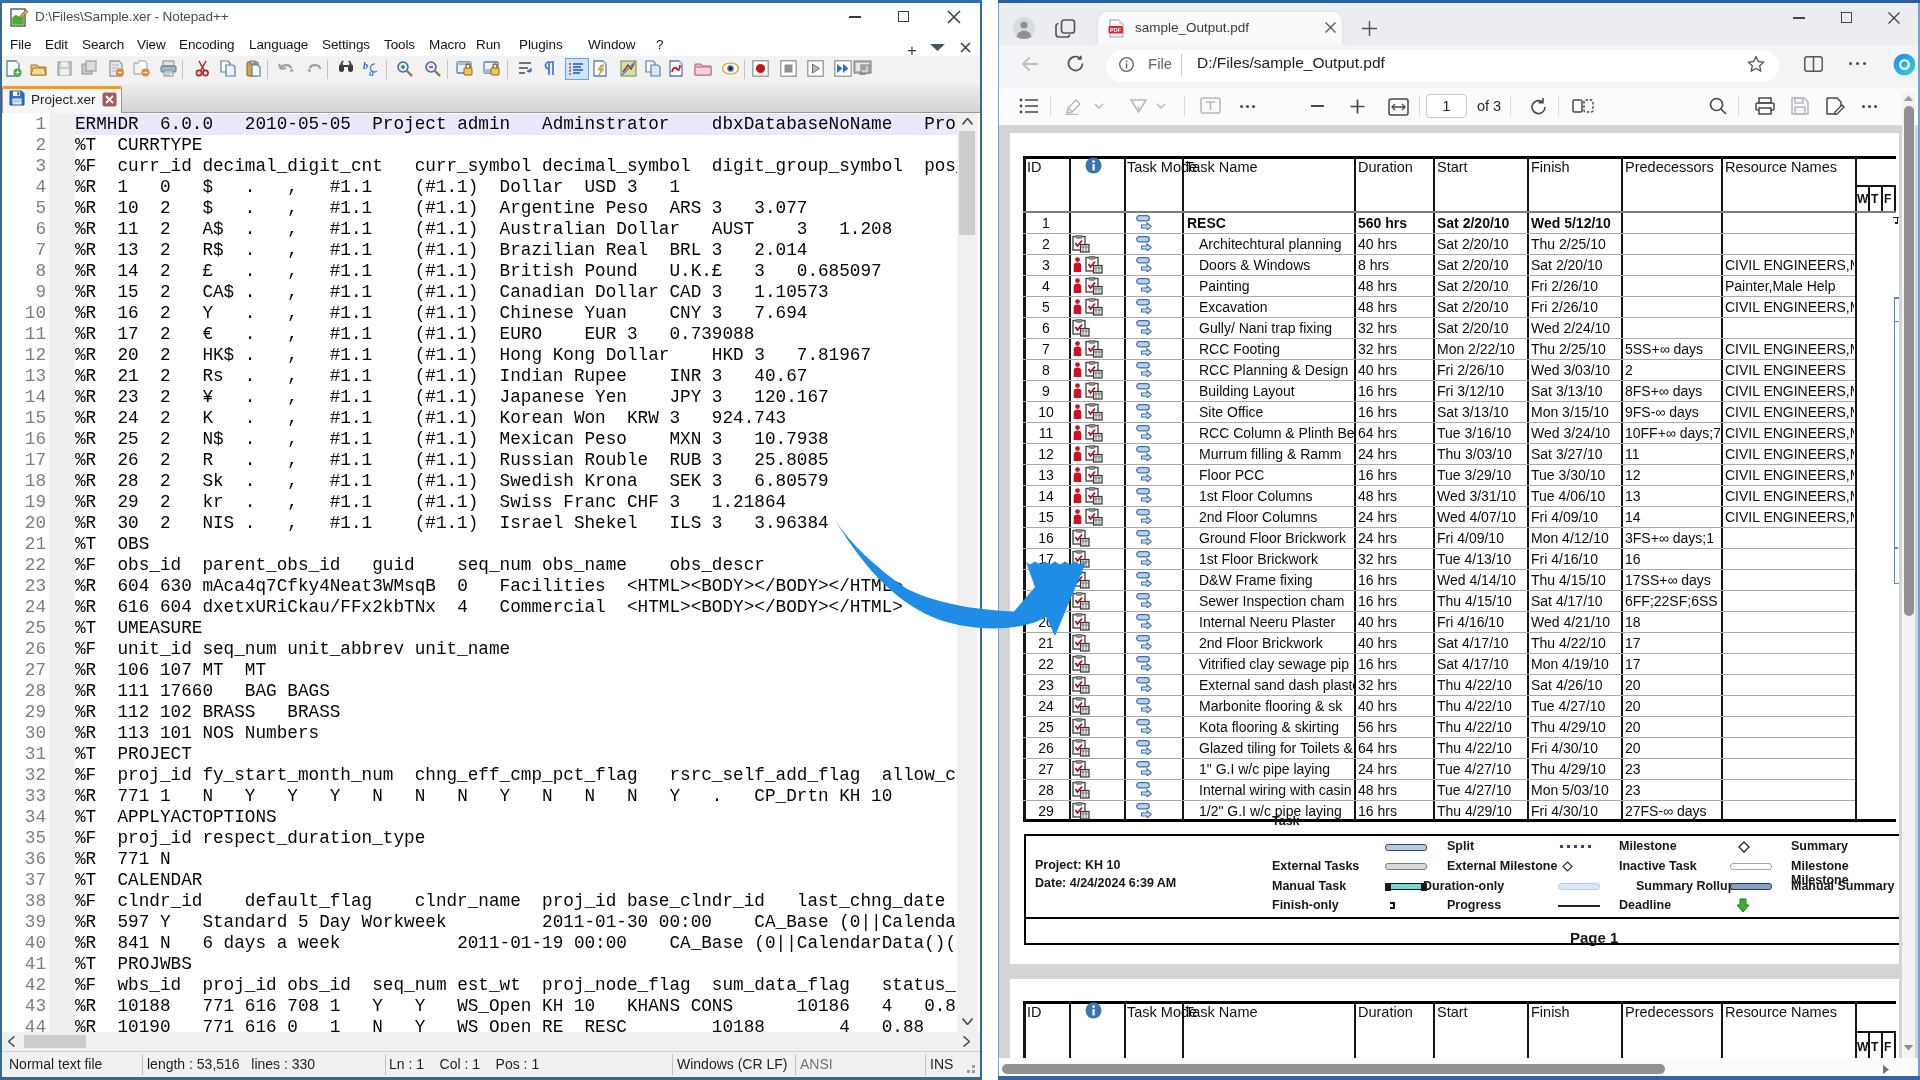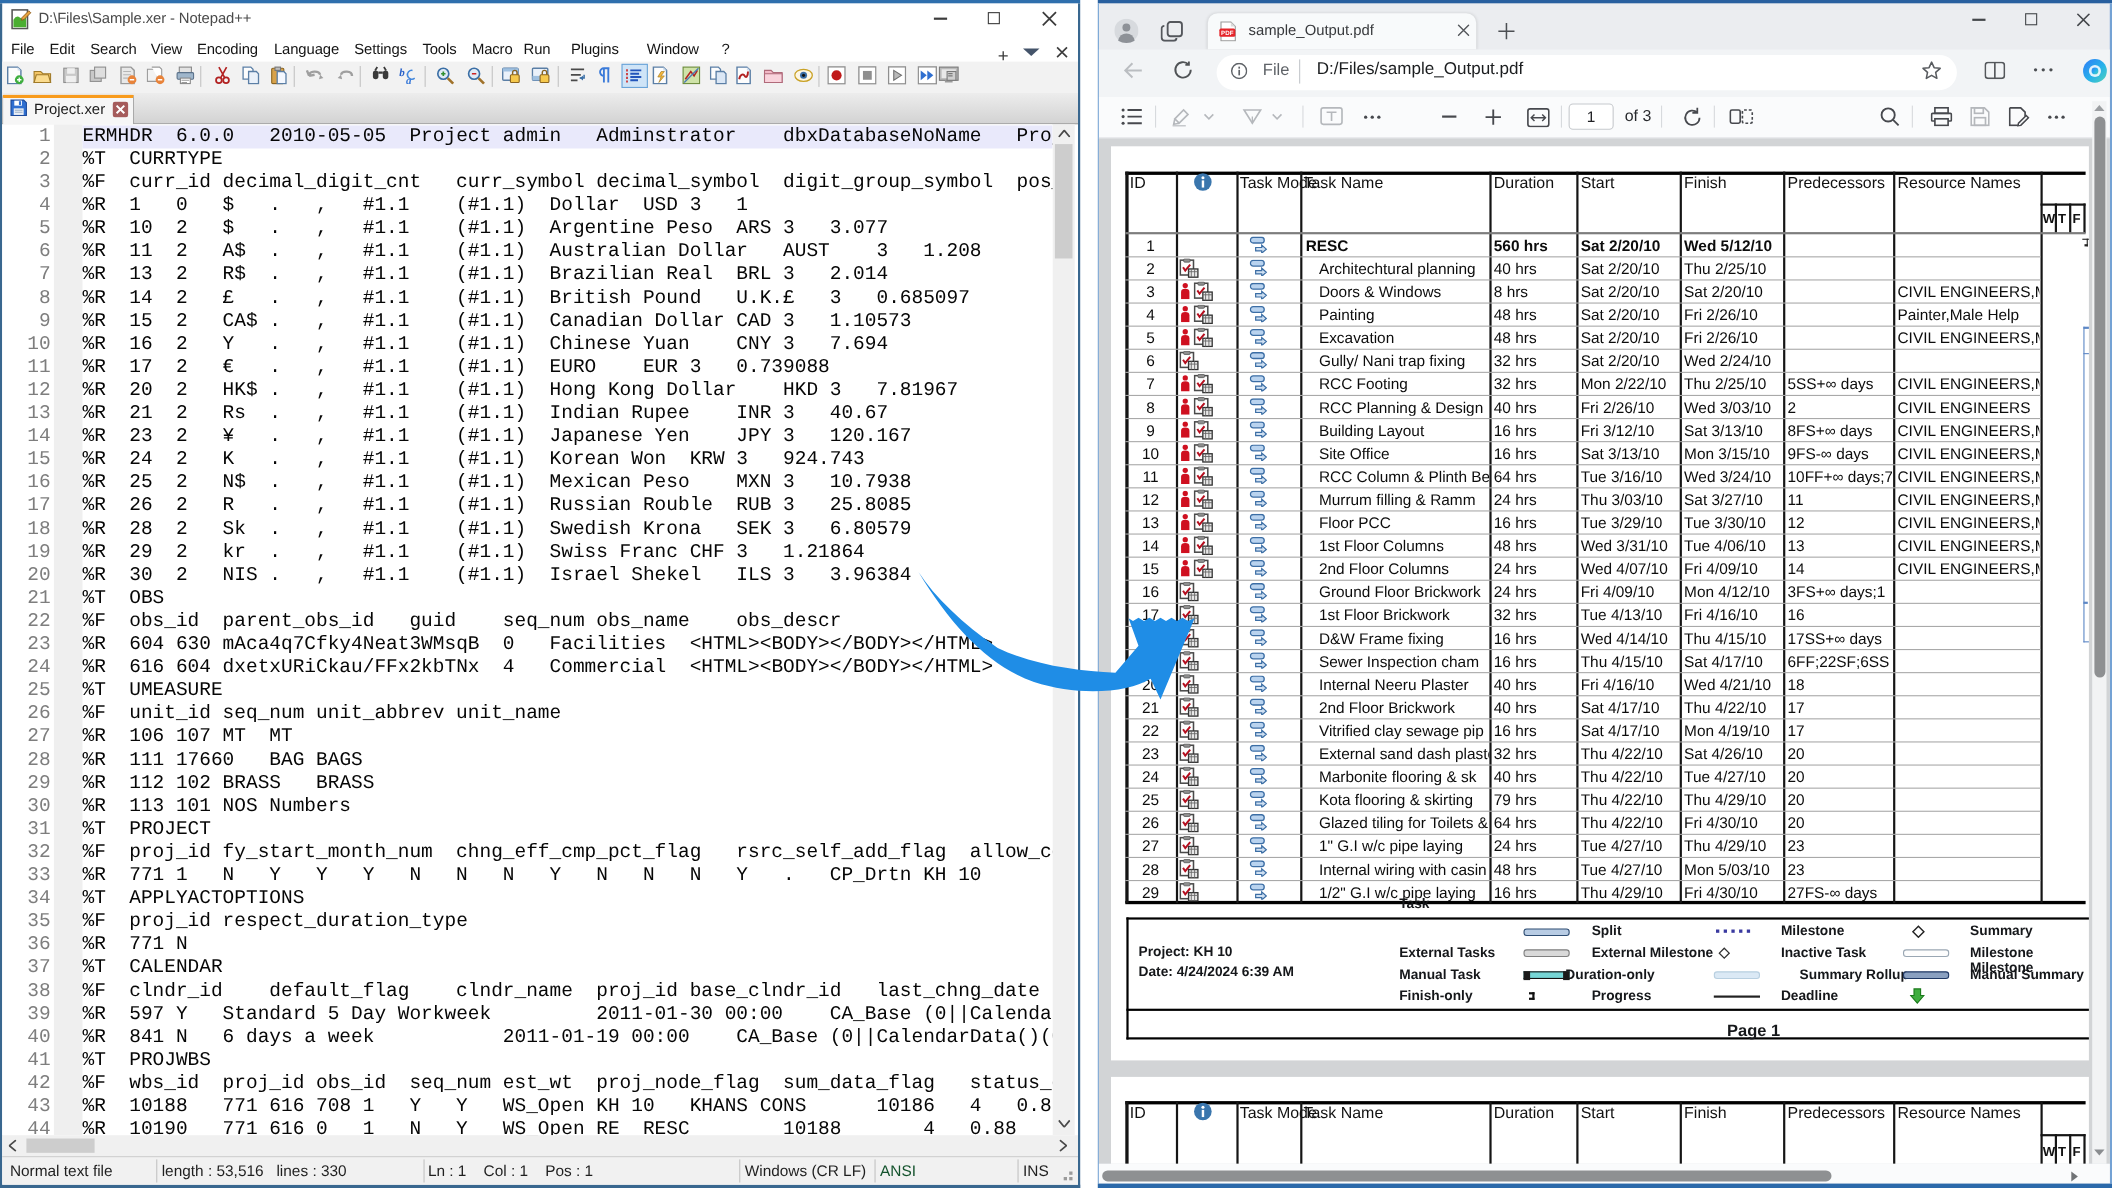--- a/index.html
+++ b/index.html
@@ -408,21 +408,21 @@
 <svg class="a" style="left:963px;top:1036px" width="7" height="11">
       <path d="M0.5 0.5 L6.5 5.5 L0.5 10.5" fill="none" stroke="#4a4a4a" stroke-width="1.6"></path>
     </svg>
 <div class="a sbar"></div>
 <div class="sbar a" style="border:none;background:none">
 </div>
 <span class="a" style="left:9px;top:1056px;font-size:14px;color:#1f1f1f">Normal text file</span>
 <span class="a" style="left:147px;top:1056px;font-size:14px;color:#1f1f1f">length : 53,516&nbsp;&nbsp;&nbsp;lines : 330</span>
 <span class="a" style="left:389px;top:1056px;font-size:14px;color:#1f1f1f">Ln : 1&nbsp;&nbsp;&nbsp;&nbsp;Col : 1&nbsp;&nbsp;&nbsp;&nbsp;Pos : 1</span>
 <span class="a" style="left:677px;top:1056px;font-size:14px;color:#1f1f1f">Windows (CR LF)</span>
-<span class="a" style="left:800px;top:1056px;font-size:14px;color:#14532d">ANSI</span>
+<span class="a" style="left:800px;top:1056px;font-size:14px;color:#737373">ANSI</span>
 <span class="a" style="left:930px;top:1056px;font-size:14px;color:#1f1f1f">INS</span>
 <div class="a ssep" style="left:142px"></div>
 <div class="a ssep" style="left:385px"></div>
 <div class="a ssep" style="left:672px"></div>
 <div class="a ssep" style="left:795px"></div>
 <div class="a ssep" style="left:925px"></div>
 <div class="a" style="left:967px;top:1070px;width:3px;height:3px;background:#9a9a9a"></div>
 <div class="a" style="left:972px;top:1065px;width:3px;height:3px;background:#9a9a9a"></div>
 <div class="a" style="left:972px;top:1070px;width:3px;height:3px;background:#9a9a9a"></div>
 </div>
@@ -1002,21 +1002,21 @@
 </div>
 <div class="row" style="top:583px">
 <span class="cid">25</span>
 <svg class="icn" style="left:62px;top:2px" width="18" height="18">
           <use href="#clip"></use>
         </svg>
 <svg class="icn" style="left:126px;top:3px" width="18" height="15">
           <use href="#tmode"></use>
         </svg>
 <span class="cnm">Kota flooring &amp; skirting</span>
-<span class="cdu">79 hrs</span>
+<span class="cdu">56 hrs</span>
 <span class="cst">Thu 4/22/10</span>
 <span class="cfi">Thu 4/29/10</span>
 <span class="cpr">20</span>
 </div>
 <div class="row" style="top:604px">
 <span class="cid">26</span>
 <svg class="icn" style="left:62px;top:2px" width="18" height="18">
           <use href="#clip"></use>
         </svg>
 <svg class="icn" style="left:126px;top:3px" width="18" height="15">

